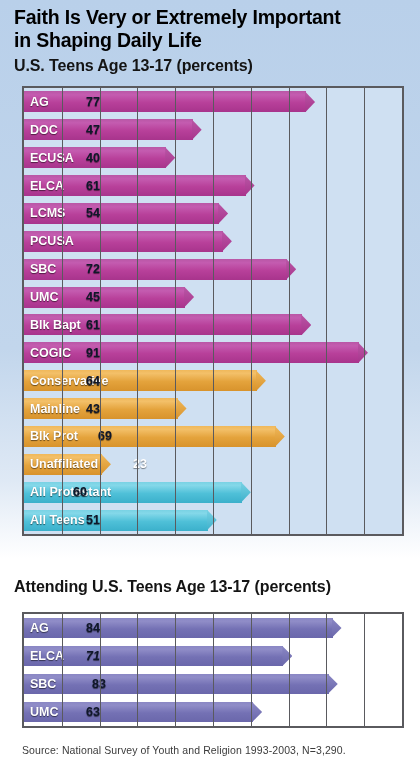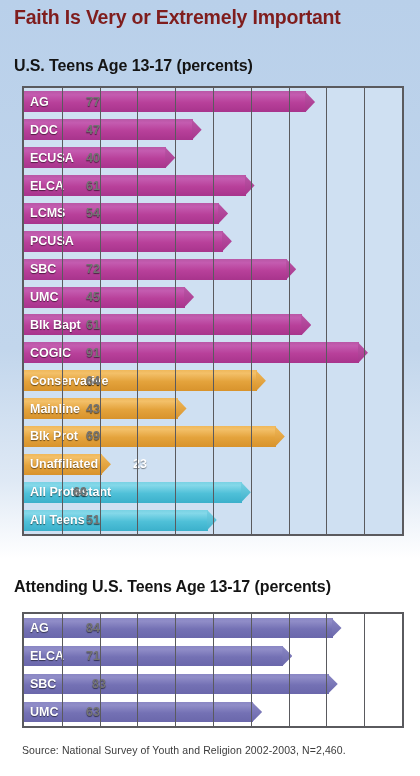--- a/index.html
+++ b/index.html
@@ -7,21 +7,21 @@
     width:420px;height:776px;
     font-family:"Liberation Sans", sans-serif;
     background:linear-gradient(180deg,#b9d0ea 0%,#c2d6ec 45%,#dfe9f5 62%,#ffffff 72%,#ffffff 100%);
     overflow:hidden;
     position:relative;
   }
 
   
   .main-title{
     position:absolute;left:14px;top:6px;width:392px;
-    font-size:19.5px;font-weight:bold;color:#7f1d1d;
+    font-size:19.5px;font-weight:bold;color:#000000;
     line-height:23px;letter-spacing:-0.2px;
   }
   .sub-title{
     position:absolute;left:14px;top:57px;
     font-size:16px;font-weight:bold;color:#141414;letter-spacing:-0.1px;
   }
   .sub-title2{
     position:absolute;left:14px;top:578px;
     font-size:16px;font-weight:bold;color:#141414;letter-spacing:-0.1px;
   }
@@ -72,38 +72,39 @@
   .c-slate .tip{background:linear-gradient(180deg,#8a87c4,#6a67ab);clip-path:polygon(0 0,100% 50%,0 100%);}
 
   .bar-label{
     position:absolute;left:6px;top:50%;transform:translateY(-50%);
     font-size:12.5px;font-weight:bold;color:#ffffff;
     text-shadow:0 1px 1px rgba(0,0,0,.55);
     white-space:nowrap;pointer-events:none;
   }
   .bar-value{
     position:absolute;top:50%;transform:translateY(-50%);
-    font-size:12.5px;font-weight:bold;color:#737373;
+    font-size:12.5px;font-weight:bold;color:#0f172a;
     text-shadow:0 1px 1px rgba(0,0,0,.55);
     white-space:nowrap;pointer-events:none;
   }
   .bar-value.outside{
     color:#ffffff;text-shadow:0 1px 1px rgba(0,0,0,.5);
   }
 
   .source{
     position:absolute;left:22px;top:744px;
     font-size:10.5px;color:#3b3b3b;letter-spacing:0.1px;
   }
 </style>
 </head>
 <body>
 
 <div class="main-title">
   <span>Faith Is Very or Extremely Important</span><br>
+  <span>in Shaping Daily Life</span>
 </div>
 
 <div class="sub-title">U.S. Teens Age 13-17 (percents)</div>
 
 <div class="plot" id="plot1">
   <div class="rows" id="rows1">
       <div class="row" style="top: 3.4375px; height: 21px;">
         <div class="bar c-magenta" style="width: 291.06px;">
           <div class="body"></div>
           <div class="tip"></div>
@@ -198,21 +199,21 @@
         </div>
         <div class="bar-label">Mainline</div>
         <div class="bar-value" style="left: 62px;">43</div>
       </div>
       <div class="row" style="top: 337.938px; height: 21px;">
         <div class="bar c-orange" style="width: 260.82px;">
           <div class="body"></div>
           <div class="tip"></div>
         </div>
         <div class="bar-label">Blk Prot</div>
-        <div class="bar-value" style="left: 62px; text-align: center;">69</div>
+        <div class="bar-value" style="left: 74px; text-align: center;">69</div>
       </div>
       <div class="row" style="top: 365.812px; height: 21px;">
         <div class="bar c-orange" style="width: 86.94px;">
           <div class="body"></div>
           <div class="tip"></div>
         </div>
         <div class="bar-label">Unaffiliated</div>
         <div class="bar-value outside" style="left: 108.94px; color: rgb(255, 255, 255); text-shadow: rgba(0, 0, 0, 0.45) 0px 1px 1px;">23</div>
       </div>
       <div class="row" style="top: 393.688px; height: 21px;">
@@ -254,21 +255,21 @@
         </div>
         <div class="bar-label">AG</div>
         <div class="bar-value" style="left: 62px;">84</div>
       </div>
       <div class="row" style="top: 32px; height: 20px;">
         <div class="bar c-slate" style="width: 268.38px;">
           <div class="body"></div>
           <div class="tip"></div>
         </div>
         <div class="bar-label">ELCA</div>
-        <div class="bar-value" style="left: 62px;">71</div>
+        <div class="bar-value" style="left: 62px; font-style: italic;">71</div>
       </div>
       <div class="row" style="top: 60px; height: 20px;">
         <div class="bar c-slate" style="width: 313.74px;">
           <div class="body"></div>
           <div class="tip"></div>
         </div>
         <div class="bar-label">SBC</div>
         <div class="bar-value" style="left: 68px;">83</div>
       </div>
       <div class="row" style="top: 88px; height: 20px;">
@@ -284,13 +285,13 @@
     <div class="gridline" style="left: 75.6px;"></div>
     <div class="gridline" style="left: 113.4px;"></div>
     <div class="gridline" style="left: 151.2px;"></div>
     <div class="gridline" style="left: 189px;"></div>
     <div class="gridline" style="left: 226.8px;"></div>
     <div class="gridline" style="left: 264.6px;"></div>
     <div class="gridline" style="left: 302.4px;"></div>
     <div class="gridline" style="left: 340.2px;"></div>
   </div>
 
-<div class="source">Source: National Survey of Youth and Religion 2002-2003, N=2,460.</div>
+<div class="source">Source: National Survey of Youth and Religion 1993-2003, N=3,290.</div>
 
 </body></html>

